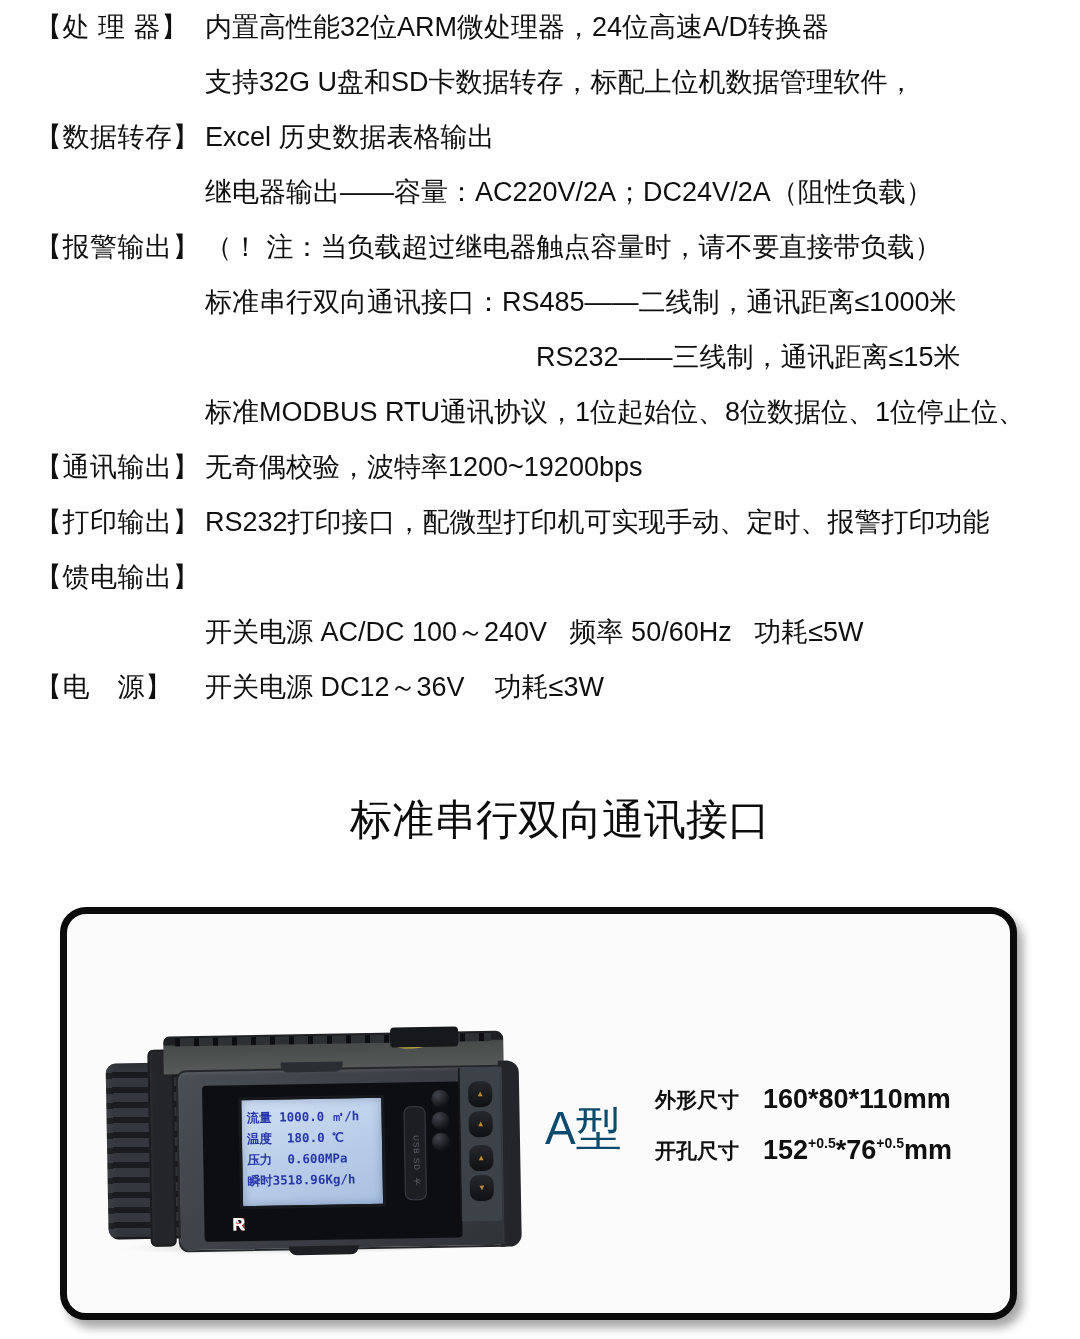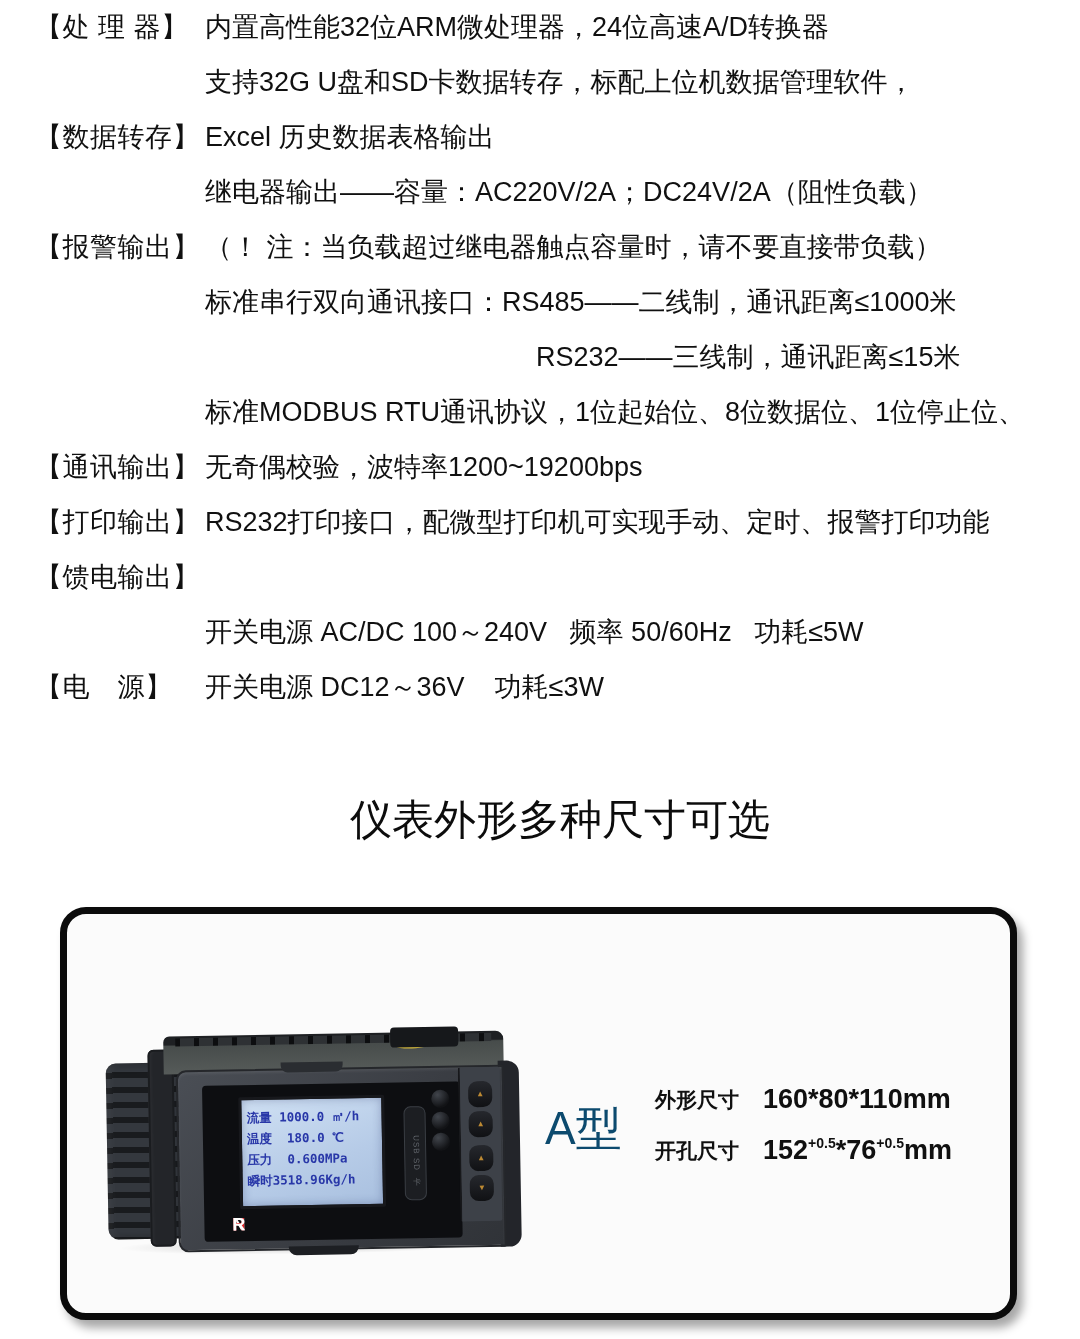--- a/index.html
+++ b/index.html
@@ -134,21 +134,21 @@
   <div class="spec-row">
     <div class="spec-label">【电　源】</div>
     <div class="spec-content">
       <div class="spec-line">开关电源 AC/DC 100～240V   频率 50/60Hz   功耗≤5W</div>
       <div class="spec-line">开关电源 DC12～36V    功耗≤3W</div>
     </div>
   </div>
 
 </div>
 
-<div class="section-title">仪表外形多种尺寸可选</div>
+<div class="section-title">标准串行双向通讯接口</div>
 
 <div class="product-card">
 
   <div class="device">
     <div class="dev-shadow"></div>
     <div class="rear-block"></div>
     <div class="bracket"></div>
     <div class="top-face">
       <div class="top-vents"></div>
       <div class="top-sticker"></div>

